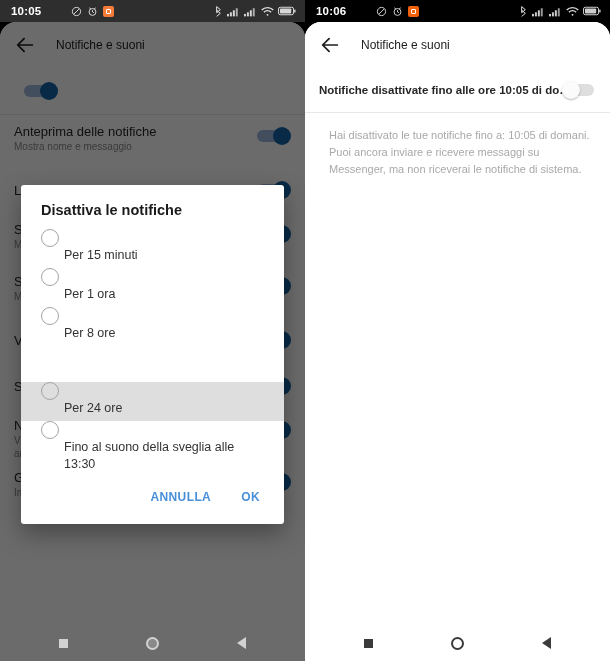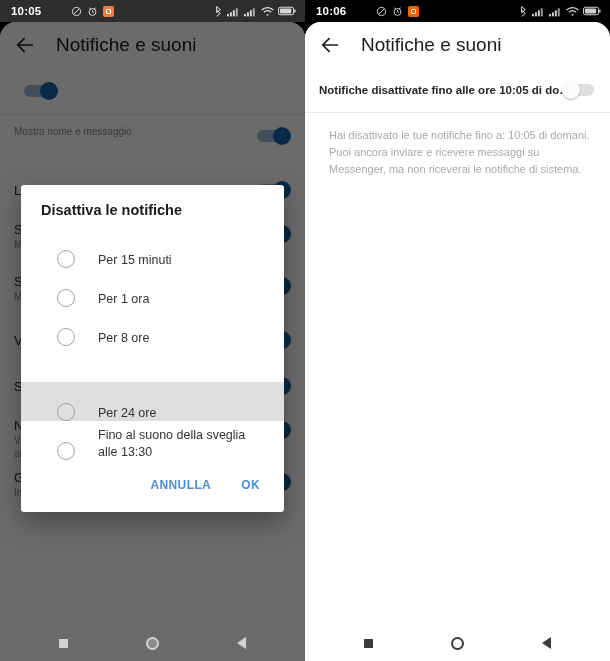--- a/index.html
+++ b/index.html
@@ -29,21 +29,21 @@
   .badge-sq i { display:block; width:5px; height:5px; border:1.4px solid #fff; border-radius:1px; }
 
   
   .surface {
     position: absolute; left: 0; top: 22px; width: 305px; height: 639px;
     background: #fff; border-top-left-radius: 16px; border-top-right-radius: 16px;
     overflow: hidden;
   }
   .appbar { height: 46px; display: flex; align-items: center; padding: 0 0 0 14px; background: #fff; }
   .back-arrow { width: 22px; height: 22px; flex: none; }
-  .appbar-title { font-size: 19px; color: #1c1c1c; margin-left: 20px; font-weight: normal; }
+  .appbar-title { font-size: 12px; color: #1c1c1c; margin-left: 20px; font-weight: normal; }
 
   
   .list { background: #fff; }
   .row {
     position: relative; display: flex; align-items: center;
     padding: 0 14px; min-height: 46px;
   }
   .row.two { min-height: 52px; align-items: flex-start; padding-top: 9px; }
   .row-texts { flex: 1 1 auto; min-width: 0; }
   .row-title { font-size: 13px; color: #262626; white-space: nowrap; }
@@ -79,22 +79,22 @@
     position: absolute; left: 21px; top: 185px; width: 263px;
     background: #fff; border-radius: 3px; z-index: 4;
     box-shadow: 0 10px 24px rgba(0,0,0,.34);
     padding: 0 0 4px 0;
   }
   .dlg-title {
     font-size: 14.5px; font-weight: bold; color: #1b1b1b;
     padding: 17px 20px 11px 20px;
   }
   .opt {
-    display: flex; align-items: flex-end; min-height: 39px;
-    padding: 0 16px 0 36px; cursor: default;
+    display: flex; align-items: flex-start; min-height: 39px;
+    padding: 0 16px 0 20px; cursor: default; flex-direction: column;
   }
   .opt.pressed { background: #dedede; margin-top: 36px; }
   .radio {
     width: 18px; height: 18px; border-radius: 50%;
     border: 1.6px solid #a3a3a3; flex: none;
   }
   .opt-label { font-size: 12.5px; color: #333; margin-left: 23px; line-height: 1.32; }
   .dlg-actions {
     display: flex; justify-content: flex-end; align-items: center;
     gap: 10px; padding: 12px 14px 10px 0;
@@ -210,20 +210,21 @@
         <div class="row">
           <span class="toggle">
               <span class="track"></span>
               <span class="thumb"></span>
             </span>
         </div>
         <div class="divider"></div>
 
         <div class="row two">
           <div class="row-texts">
+            <div class="row-title">Anteprima delle notifiche</div>
             <div class="row-sub">Mostra nome e messaggio</div>
           </div>
           <span class="toggle">
               <span class="track"></span>
               <span class="thumb"></span>
             </span>
         </div>
 
         <div class="row">
           <div class="row-texts">

